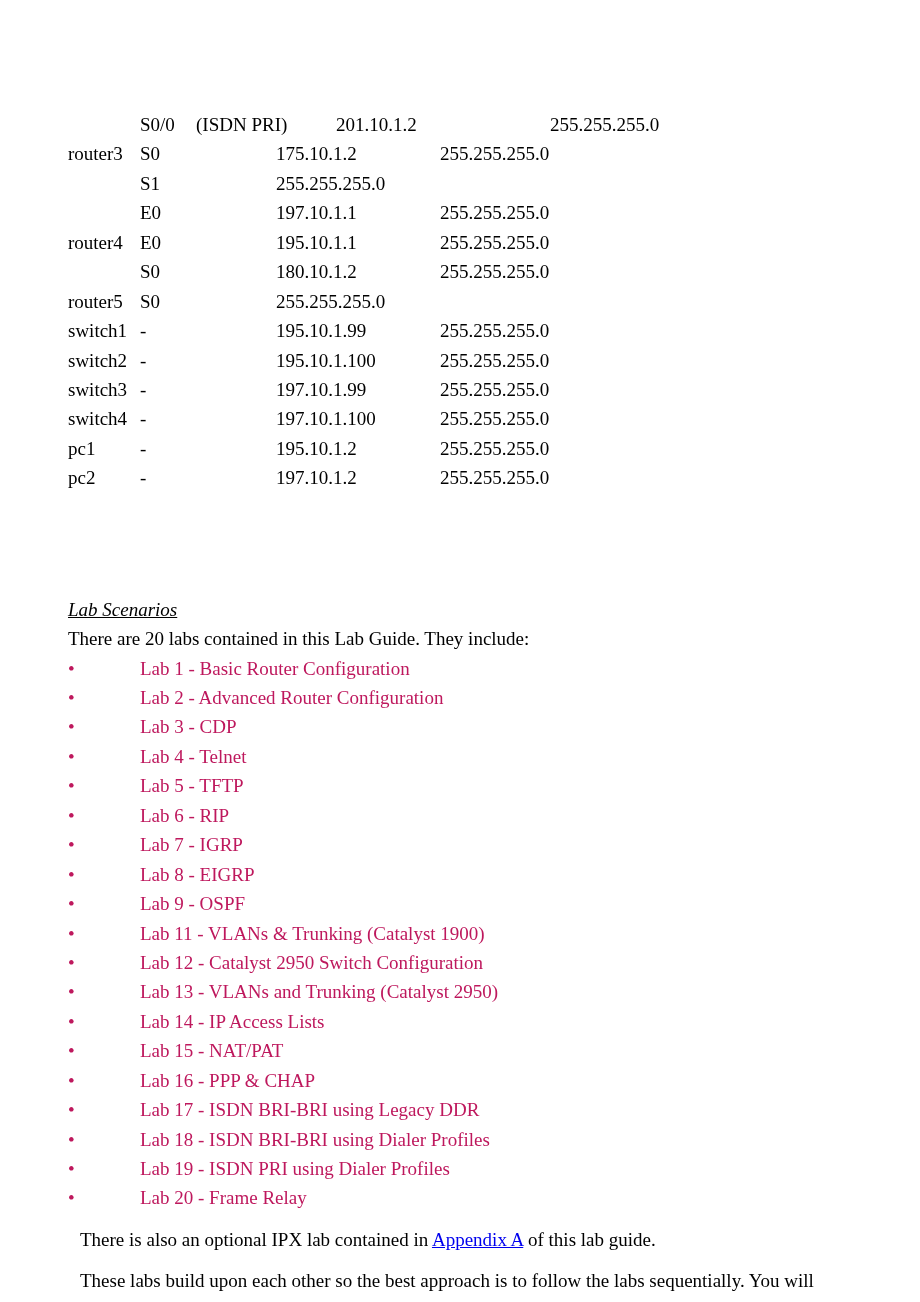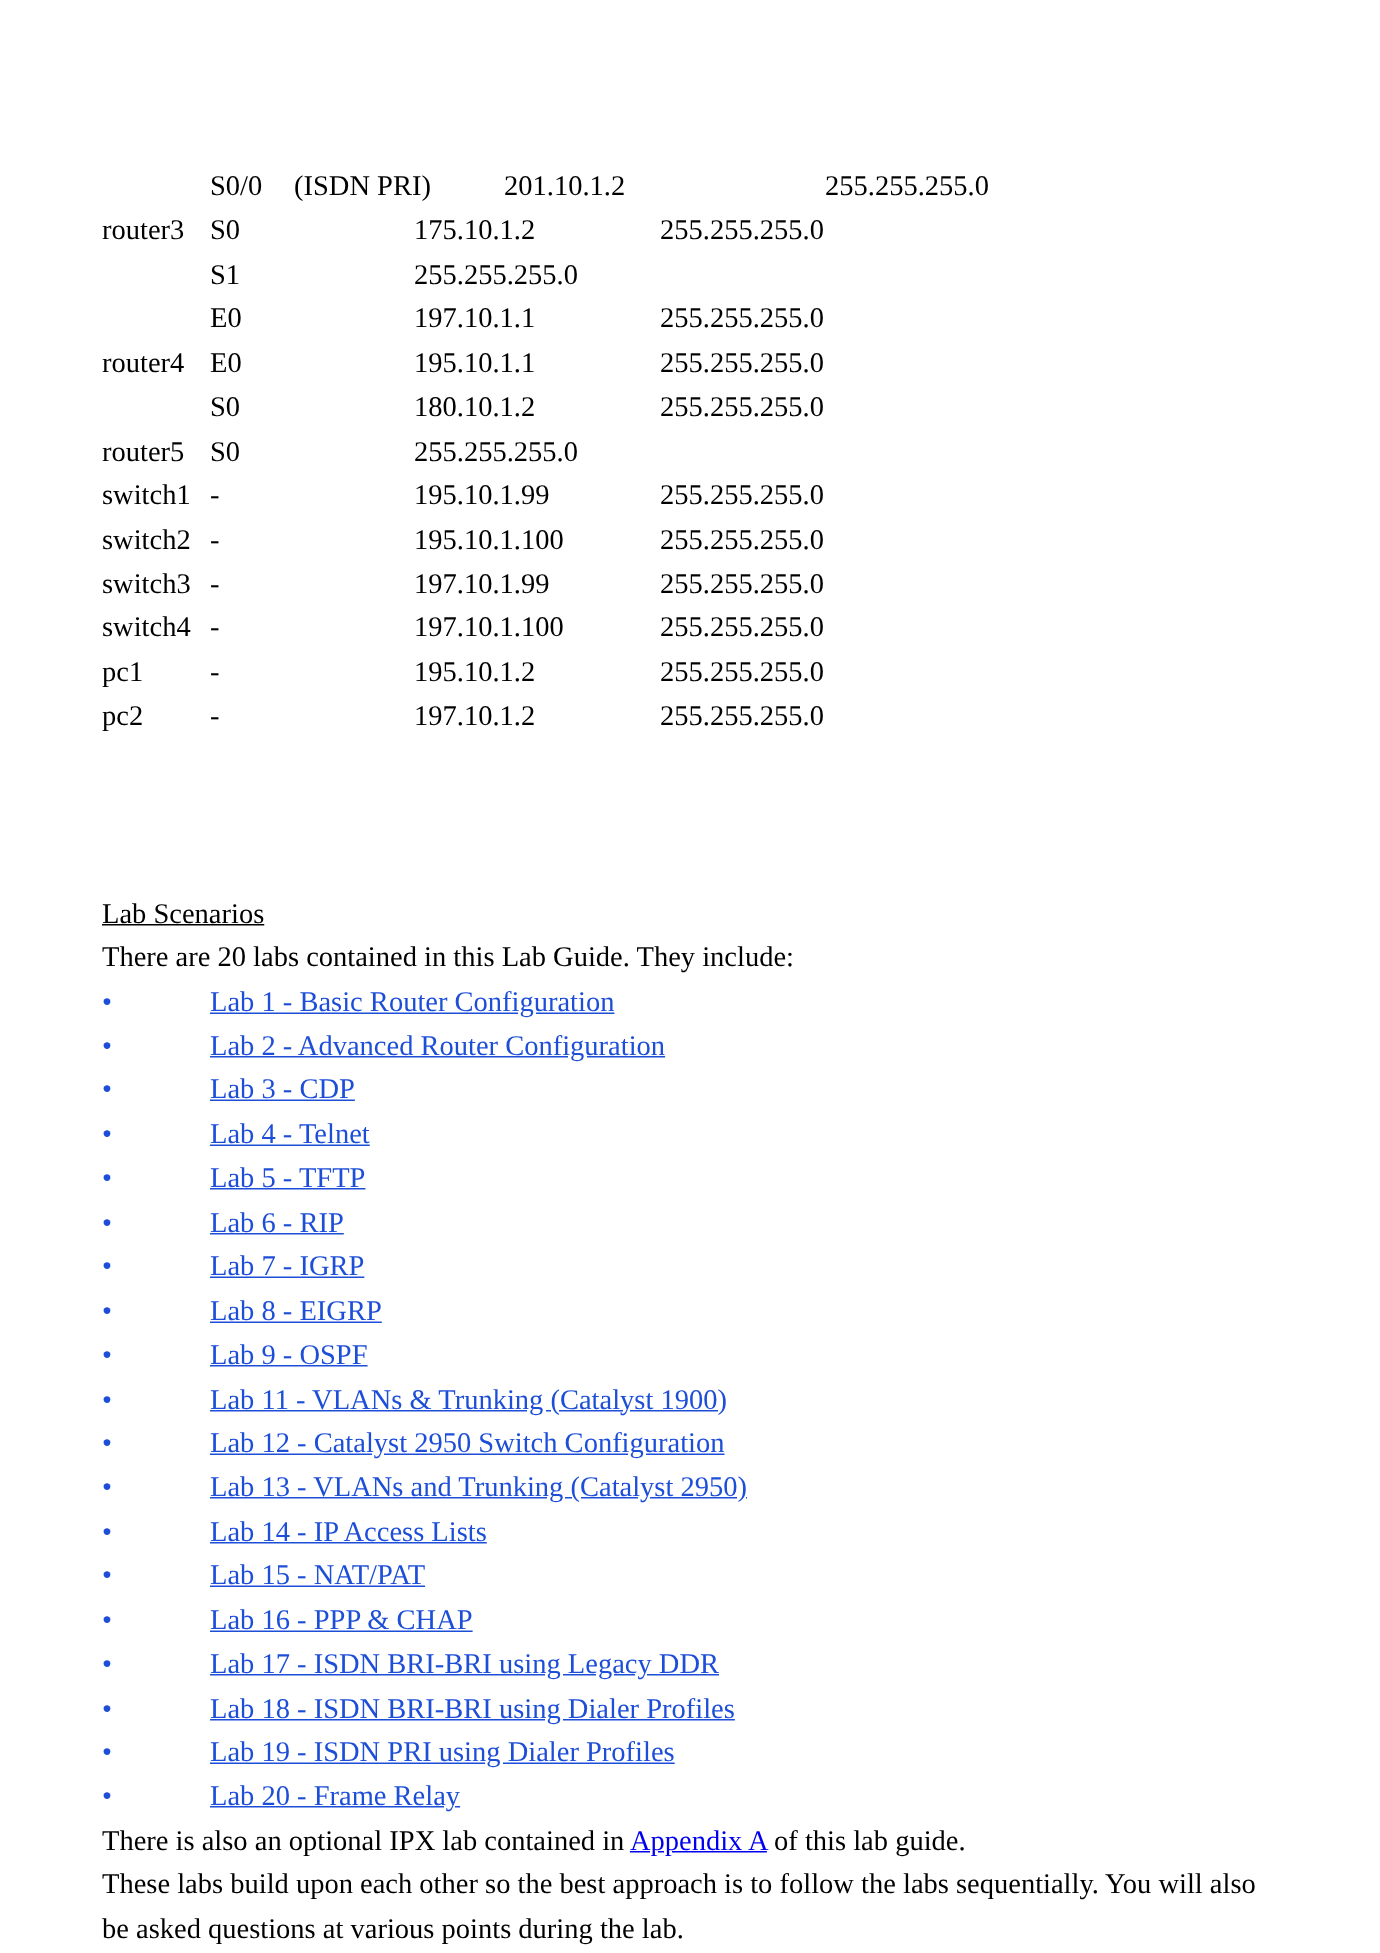--- a/index.html
+++ b/index.html
@@ -21,40 +21,40 @@
     align-items: baseline;
     white-space: pre;
   }
   .c-dev  { width: 72px; flex: 0 0 72px; }
   .c-if   { width: 56px; flex: 0 0 56px; }
   .c-desc { width: 80px; flex: 0 0 80px; }
   .c-ip   { width: 164px; flex: 0 0 164px; }
   .c-mask { flex: 1; }
   .section-title {
     text-decoration: underline;
+    font-style: italic;
   }
   .intro-line { }
   .lab-list {
     margin: 0;
     padding: 0;
     list-style: none;
   }
   .lab-list li {
-    color: #1d4ed8;
-    text-decoration: underline;
+    color: #be185d;
   }
   .lab-list .bullet {
     display: inline-block;
     width: 72px;
   }
   .hyperlink {
     color: #0000EE;
     text-decoration: underline;
   }
-  .para { margin: 0; }
+  .para { margin: 12px; }
   .page {
     position: relative;
     min-height: 1302px;
     box-sizing: border-box;
   }
 </style>
 </head>
 <body>
 <div class="page">
 

